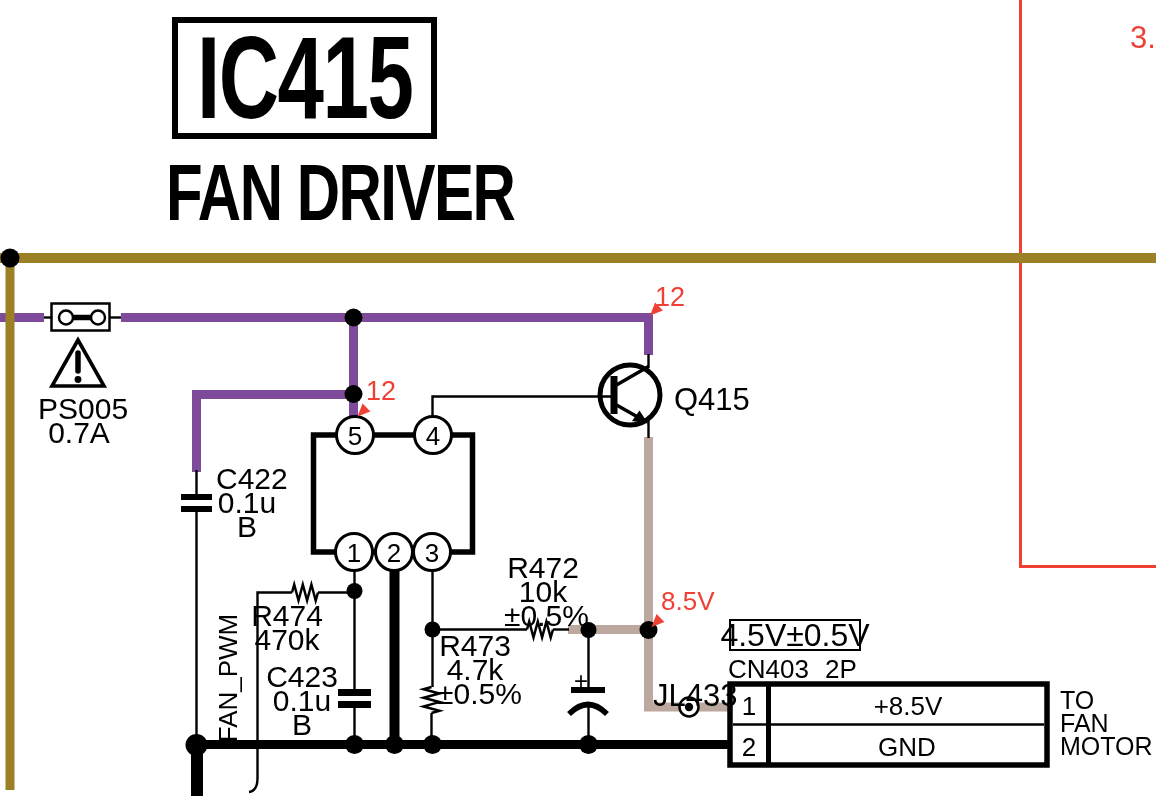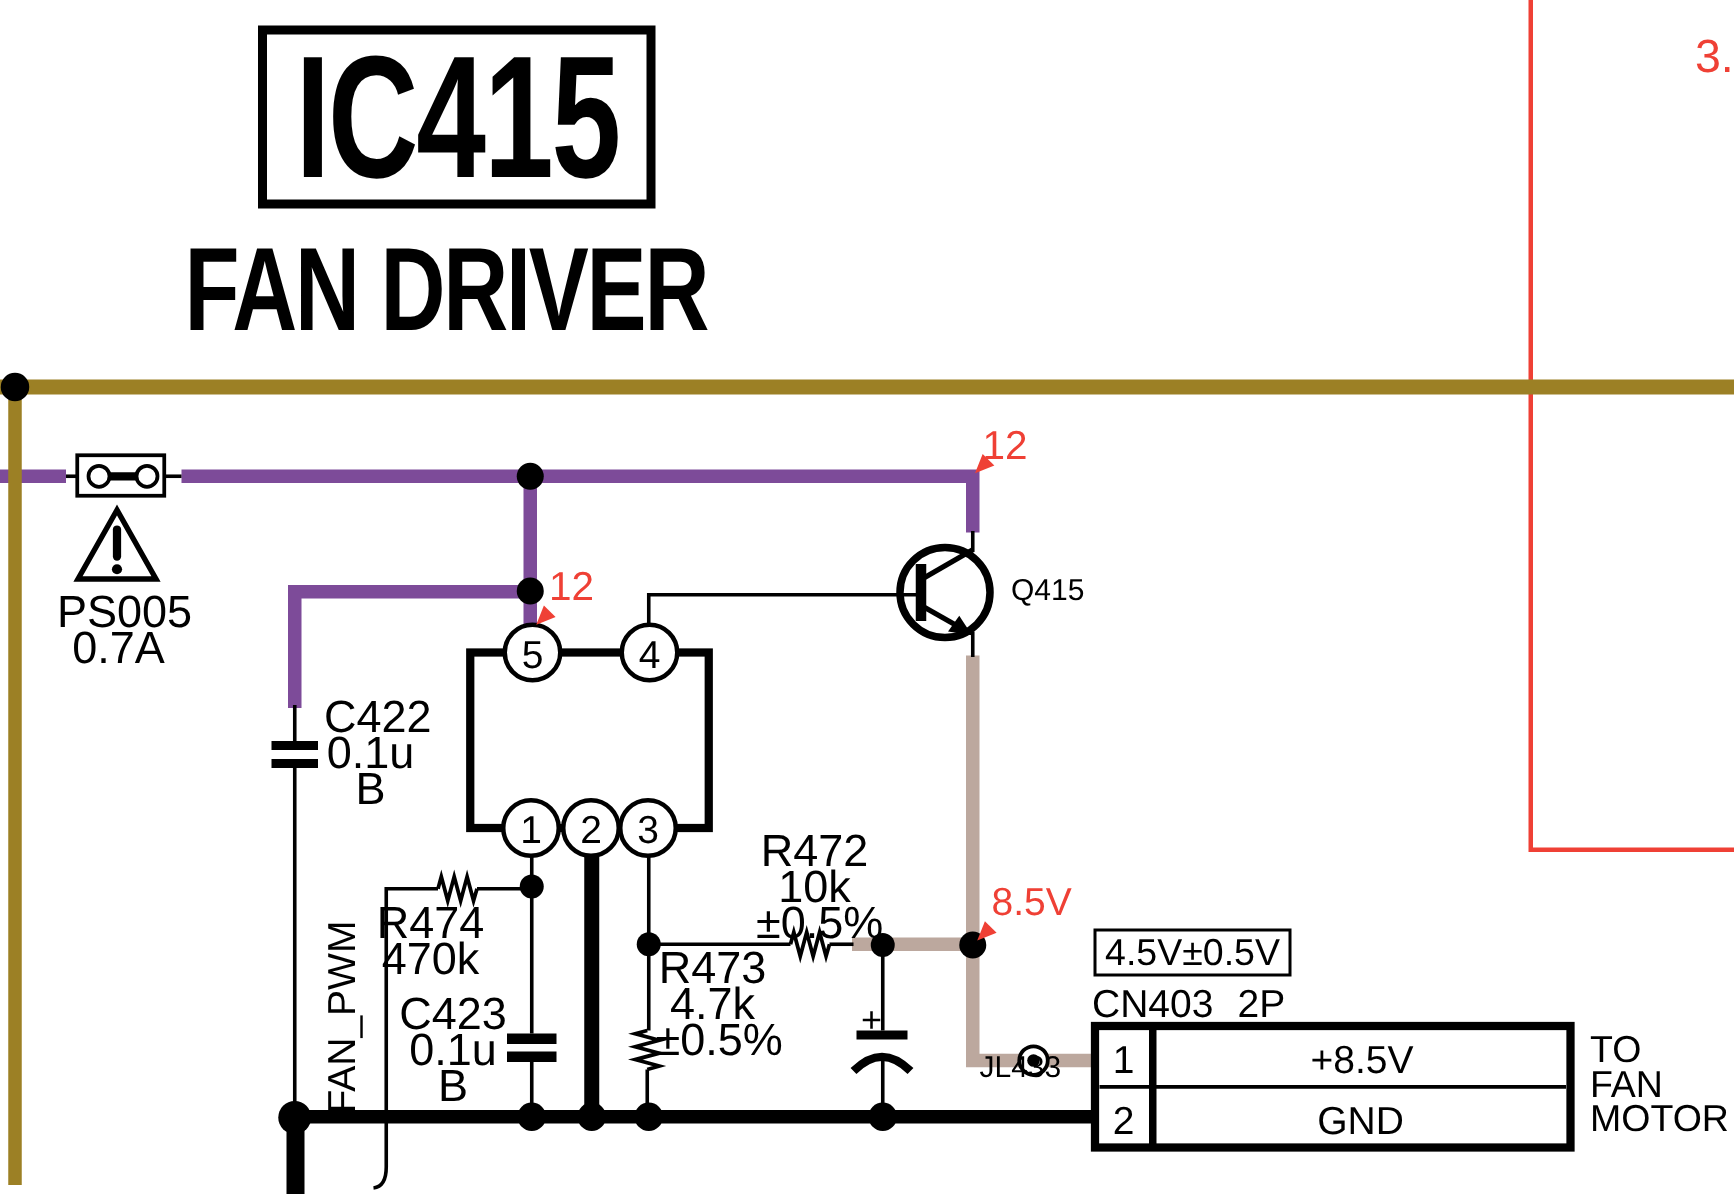--- a/index.html
+++ b/index.html
@@ -5,30 +5,30 @@
   html,body{margin:0;padding:0;background:#fff;}
   #stage{position:relative;width:1156px;height:796px;background:#fff;overflow:hidden;
          font-family:"Liberation Sans","DejaVu Sans",sans-serif;color:#000;}
   #wires{position:absolute;left:0;top:0;}
   .t{position:absolute;white-space:nowrap;line-height:1;}
   .c{transform:translate(-50%,-50%);}
   .red{color:#EF4035;}
   .blk{position:absolute;text-align:center;}
   .blk span{display:block;font-size:30px;line-height:24px;}
   .f26{font-size:26px;}
-  .f25{font-size:20px;}
+  .f25{font-size:31px;}
   .f27{font-size:27px;}
   #title-box{position:absolute;left:172px;top:17px;width:265px;height:122px;border:6px solid #000;
              box-sizing:border-box;display:flex;align-items:center;justify-content:center;}
   #title-box span{font-size:116px;font-weight:bold;transform:scaleX(.72);letter-spacing:-2px;}
   #subtitle{position:absolute;left:0px;top:160px;width:595px;text-align:center;font-size:79px;
-            font-weight:bold;line-height:66px;}
+            font-weight:bold;line-height:66px;padding-left:43px;}
   #subtitle span{display:inline-block;transform:scaleX(.76);letter-spacing:-2px;}
   #spec-box{position:absolute;left:729px;top:619px;width:132px;height:32px;border:2.5px solid #000;
-            box-sizing:border-box;display:flex;align-items:center;justify-content:center;font-size:25px;}
+            box-sizing:border-box;display:flex;align-items:center;justify-content:center;font-size:32px;}
   #fanpwm{position:absolute;left:228px;top:678px;transform:translate(-50%,-50%) rotate(-90deg);font-size:26px;}
   .dest{position:absolute;left:1060px;top:689px;font-size:25px;line-height:23px;}
   .dest span{display:block;}
 </style>
 </head>
 <body>
 
 <div id="stage">
 
   <svg id="wires" width="1156" height="796" viewBox="0 0 1156 796">
@@ -170,21 +170,21 @@
     <span>±0.5%</span>
   </div>
   <div class="blk" style="left:437px;top:634px;width:76px;">
     <span>R473</span>
     <span>4.7k</span>
     <span>±0.5%</span>
   </div>
   <span class="t" style="left:574px;top:669px;font-size:24px;">+</span>
 
   <span class="t f25" style="left:674px;top:384px;">Q415</span>
-  <span class="t f25" style="left:653px;top:702px;">JL433</span>
+  <span class="t f25" style="left:653px;top:680px;">JL433</span>
   <span id="fanpwm">FAN_PWM</span>
 
   <span class="t c f26" style="left:355px;top:436px;">5</span>
   <span class="t c f26" style="left:433px;top:436px;">4</span>
   <span class="t c f26" style="left:354px;top:553px;">1</span>
   <span class="t c f26" style="left:394px;top:553px;">2</span>
   <span class="t c f26" style="left:432px;top:553px;">3</span>
 
   <div id="spec-box">
     <span>4.5V±0.5V</span>

